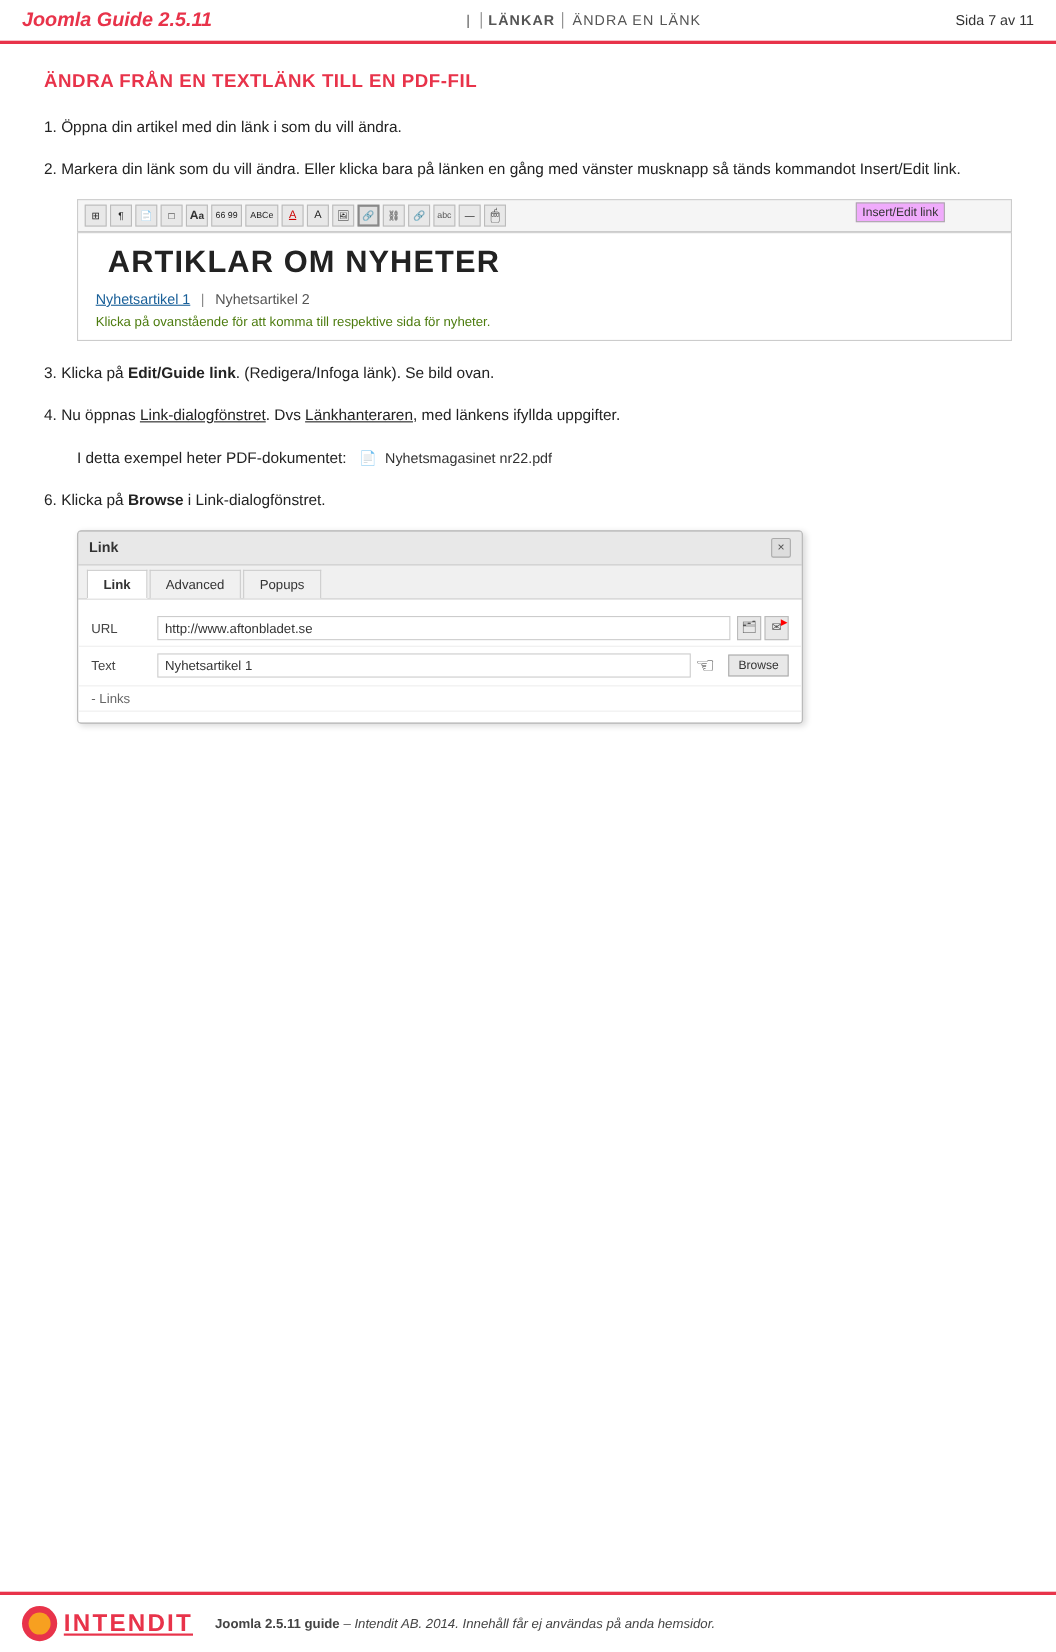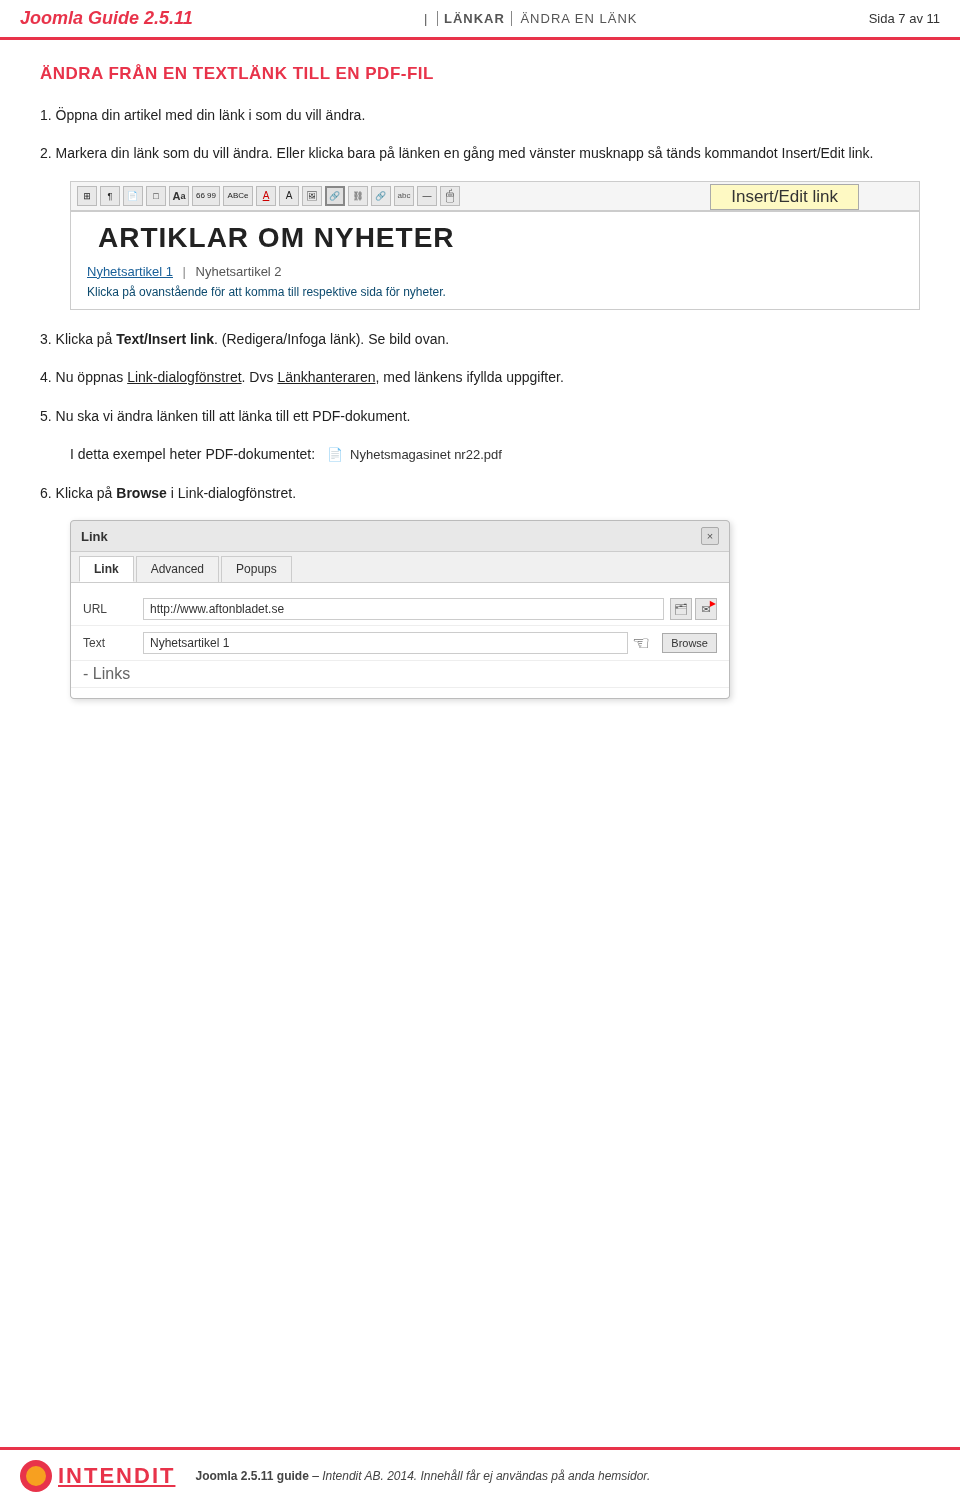--- a/index.html
+++ b/index.html
@@ -95,24 +95,24 @@
     .toolbar-btn.abc { font-size: 8px; color: #555; }
     .toolbar-highlight {
       background: #e0e0e0;
       border: 2px solid #888;
     }
 
     .insert-edit-tooltip {
       position: absolute;
       right: 60px;
       top: 2px;
-      background: #fef9c3;
+      background: #f0abfc;
       border: 1px solid #aaa;
-      padding: 2px 20px;
-      font-size: 17px;
+      padding: 2px 5px;
+      font-size: 11px;
       color: #333;
       white-space: nowrap;
     }
 
     
     .article-preview {
       border: 1px solid #ccc;
       padding: 10px 16px;
       background: #fff;
       margin-bottom: 4px;
@@ -134,21 +134,21 @@
       color: #1a6099;
       text-decoration: underline;
     }
     .article-divider {
       display: inline;
       margin: 0 6px;
       color: #888;
     }
     .article-note {
       font-size: 12px;
-      color: #0c4a6e;
+      color: #4d7c0f;
       margin-top: 4px;
     }
 
     
     .link-dialog {
       border: 1px solid #bbb;
       border-radius: 4px;
       background: #a3a3a3;
       width: 660px;
       margin: 16px 16px;
@@ -249,21 +249,21 @@
       background: #e8e8e8;
       border: 1px solid #aaa;
       padding: 3px 8px;
       font-size: 11px;
       cursor: pointer;
       margin-left: 8px;
       color: #333;
     }
     .dialog-row-label-only {
       padding: 4px 12px;
-      font-size: 16px;
+      font-size: 12px;
       color: #666;
       border-bottom: 1px solid #eee;
     }
     .cursor-hand {
       display: inline-block;
       font-size: 20px;
       transform: scaleX(-1);
       color: #333;
       margin-left: 4px;
     }
@@ -388,32 +388,28 @@
         <a href="#">Nyhetsartikel 1</a>
         <span class="article-divider"> | </span>
         <span>Nyhetsartikel 2</span>
       </div>
       <div class="article-note">Klicka på ovanstående för att komma till respektive sida för nyheter.</div>
     </div>
   </div>
 
   <div class="step">
     <span>3.</span>
-    <span> Klicka på <strong>Text/Insert link</strong>. (Redigera/Infoga länk). Se bild ovan.</span>
+    <span> Klicka på <strong>Edit/Guide link</strong>. (Redigera/Infoga länk). Se bild ovan.</span>
   </div>
 
   <div class="step">
     <span>4.</span>
     <span> Nu öppnas <span class="underline">Link-dialogfönstret</span>. Dvs <span class="underline">Länkhanteraren</span>, med länkens ifyllda uppgifter.</span>
   </div>
 
-  <div class="step">
-    <span>5.</span>
-    <span> Nu ska vi ändra länken till att länka till ett PDF-dokument.</span>
-  </div>
 
   <div class="step" style="margin-left: 30px; margin-bottom: 16px;">
     <span>I detta exempel heter PDF-dokumentet:</span>
     <span style="margin-left: 8px;">
       <span class="pdf-icon">📄</span>
       <span class="pdf-filename">Nyhetsmagasinet nr22.pdf</span>
     </span>
   </div>
 
   <div class="step">

